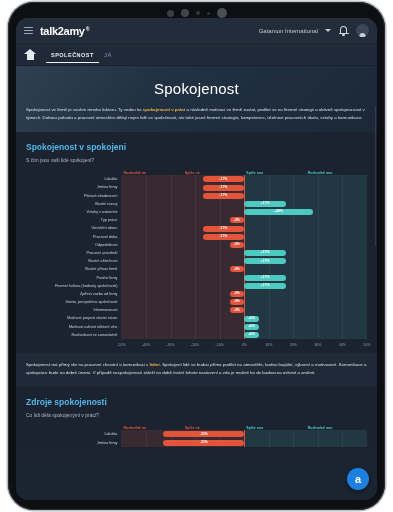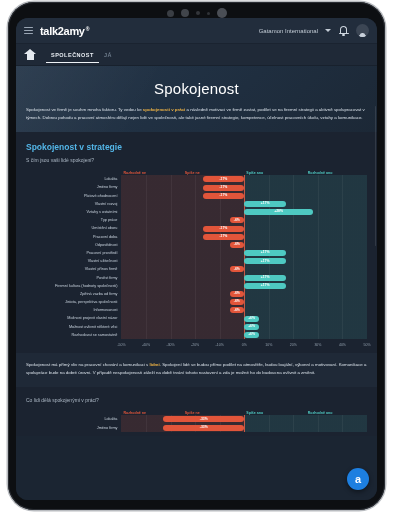--- a/index.html
+++ b/index.html
@@ -246,21 +246,21 @@
     </div>
 
     <div id="page">
 
       <div id="page-hero">
         <div id="page-title">Spokojenost</div>
         <div class="lead-text"><span>Spokojenost ve firmě je souhrn mnoha faktorů. Ty vedou ke </span><span class="hl">spokojenosti v práci</span><span> a následně motivaci ve firmě zůstat, podílet se na firemní strategii a aktivně spolupracovat v týmech. Dobrou pohodu a pracovní atmosféru dělají nejen lidé ve společnosti, ale také jasné firemní strategie, kompetence, účelnost pracovních úkolů, vztahy a komunikace.</span></div>
       </div>
 
       <div class="section">
-        <div class="section-title">Spokojenost v strategie</div>
+        <div class="section-title">Spokojenost v spokojeni</div>
         <div class="section-sub">S čím jsou vaši lidé spokojeni?</div>
 
         <div class="chart">
           <div class="chart-head-wrap">
             <div class="spacer"></div>
             <div class="cols">
                 <div class="hcell c1">Rozhodně ne</div>
                 <div class="hcell c2">Spíše ne</div>
                 <div class="hcell c3">Spíše ano</div>
                 <div class="hcell c4">Rozhodně ano</div>
@@ -623,20 +623,21 @@
                 <span class="tk" style="left: 90%;">40%</span>
                 <span class="tk" style="left: 100%;">50%</span>
               </div>
           </div>
         </div>
       </div>
 
       <div class="summary-text"><span>Spokojenost má přímý vliv na pracovní chování a komunikaci s </span><span class="hl">lidmi</span><span>. Spokojení lidé se budou přímo podílet na atmosféře, budou loajální, výkonní a motivovaní. Komunikace a spolupráce bude na dobré úrovni. V případě nespokojenosti záleží na době trvání tohoto nastavení a zda je možné ho do budoucna ovlivnit a změnit.</span></div>
 
       <div class="section">
+        <div class="section-title">Zdroje spokojenosti</div>
         <div class="section-sub">Co lidi dělá spokojenými v práci?</div>
 
         <div class="chart">
           <div class="chart-head-wrap">
             <div class="spacer"></div>
             <div class="cols">
                 <div class="hcell c1">Rozhodně ne</div>
                 <div class="hcell c2">Spíše ne</div>
                 <div class="hcell c3">Spíše ano</div>
                 <div class="hcell c4">Rozhodně ano</div>

